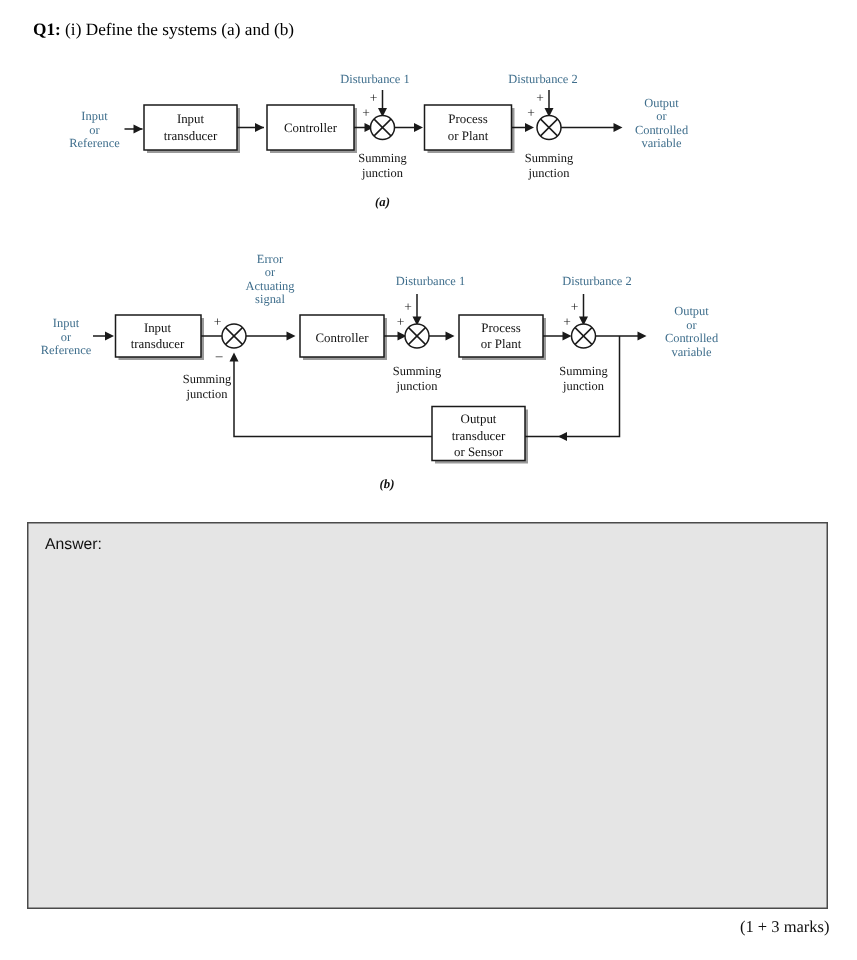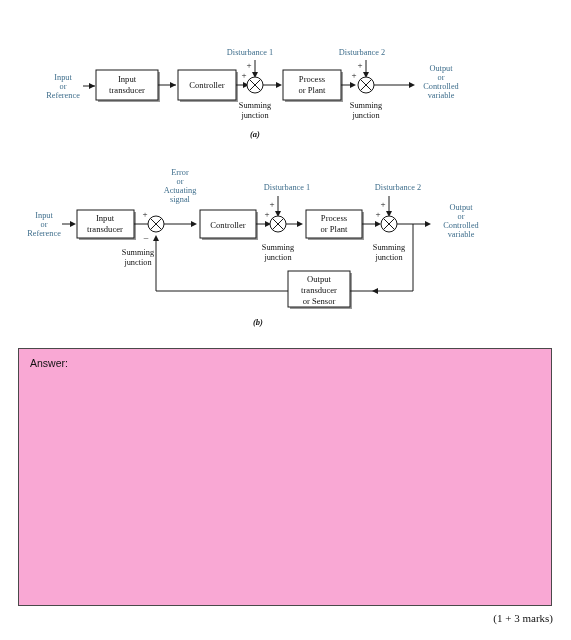--- a/index.html
+++ b/index.html
@@ -99,21 +99,21 @@
     stroke-width: 1;
   }
   
   #answer-box {
     position: absolute;
     left: 18px;
     top: 348px;
     width: 534px;
     height: 258px;
     border: 1px solid #4a4a4a;
-    background: #f9a8d4;
+    background: #e5e5e5;
     box-sizing: border-box;
   }
   #answer-label {
     position: absolute;
     left: 11px;
     top: 8px;
     font-family: "Liberation Sans", sans-serif;
     font-size: 10.5px;
     color: #111;
   }
@@ -126,20 +126,24 @@
     font-size: 11px;
     color: #111;
     white-space: nowrap;
   }
 </style>
 </head>
 <body>
 
 <div class="page">
 
+  <div id="question-header">
+    <span class="qlabel">Q1:</span>
+    <span>(i) Define the systems (a) and (b)</span>
+  </div>
 
   <div class="figure" id="figure-a">
     <svg class="fig-svg" width="571" height="110" viewBox="0 0 571 110" xmlns="http://www.w3.org/2000/svg">
 
       <text class="lbl-blue" x="63" y="40">Input</text>
       <text class="lbl-blue" x="63" y="49">or</text>
       <text class="lbl-blue" x="63" y="58">Reference</text>
 
       <line class="wire" x1="83" y1="46" x2="95" y2="46"></line>
       <polygon points="95,46 89,43 89,49" fill="#1a1a1a"></polygon>

